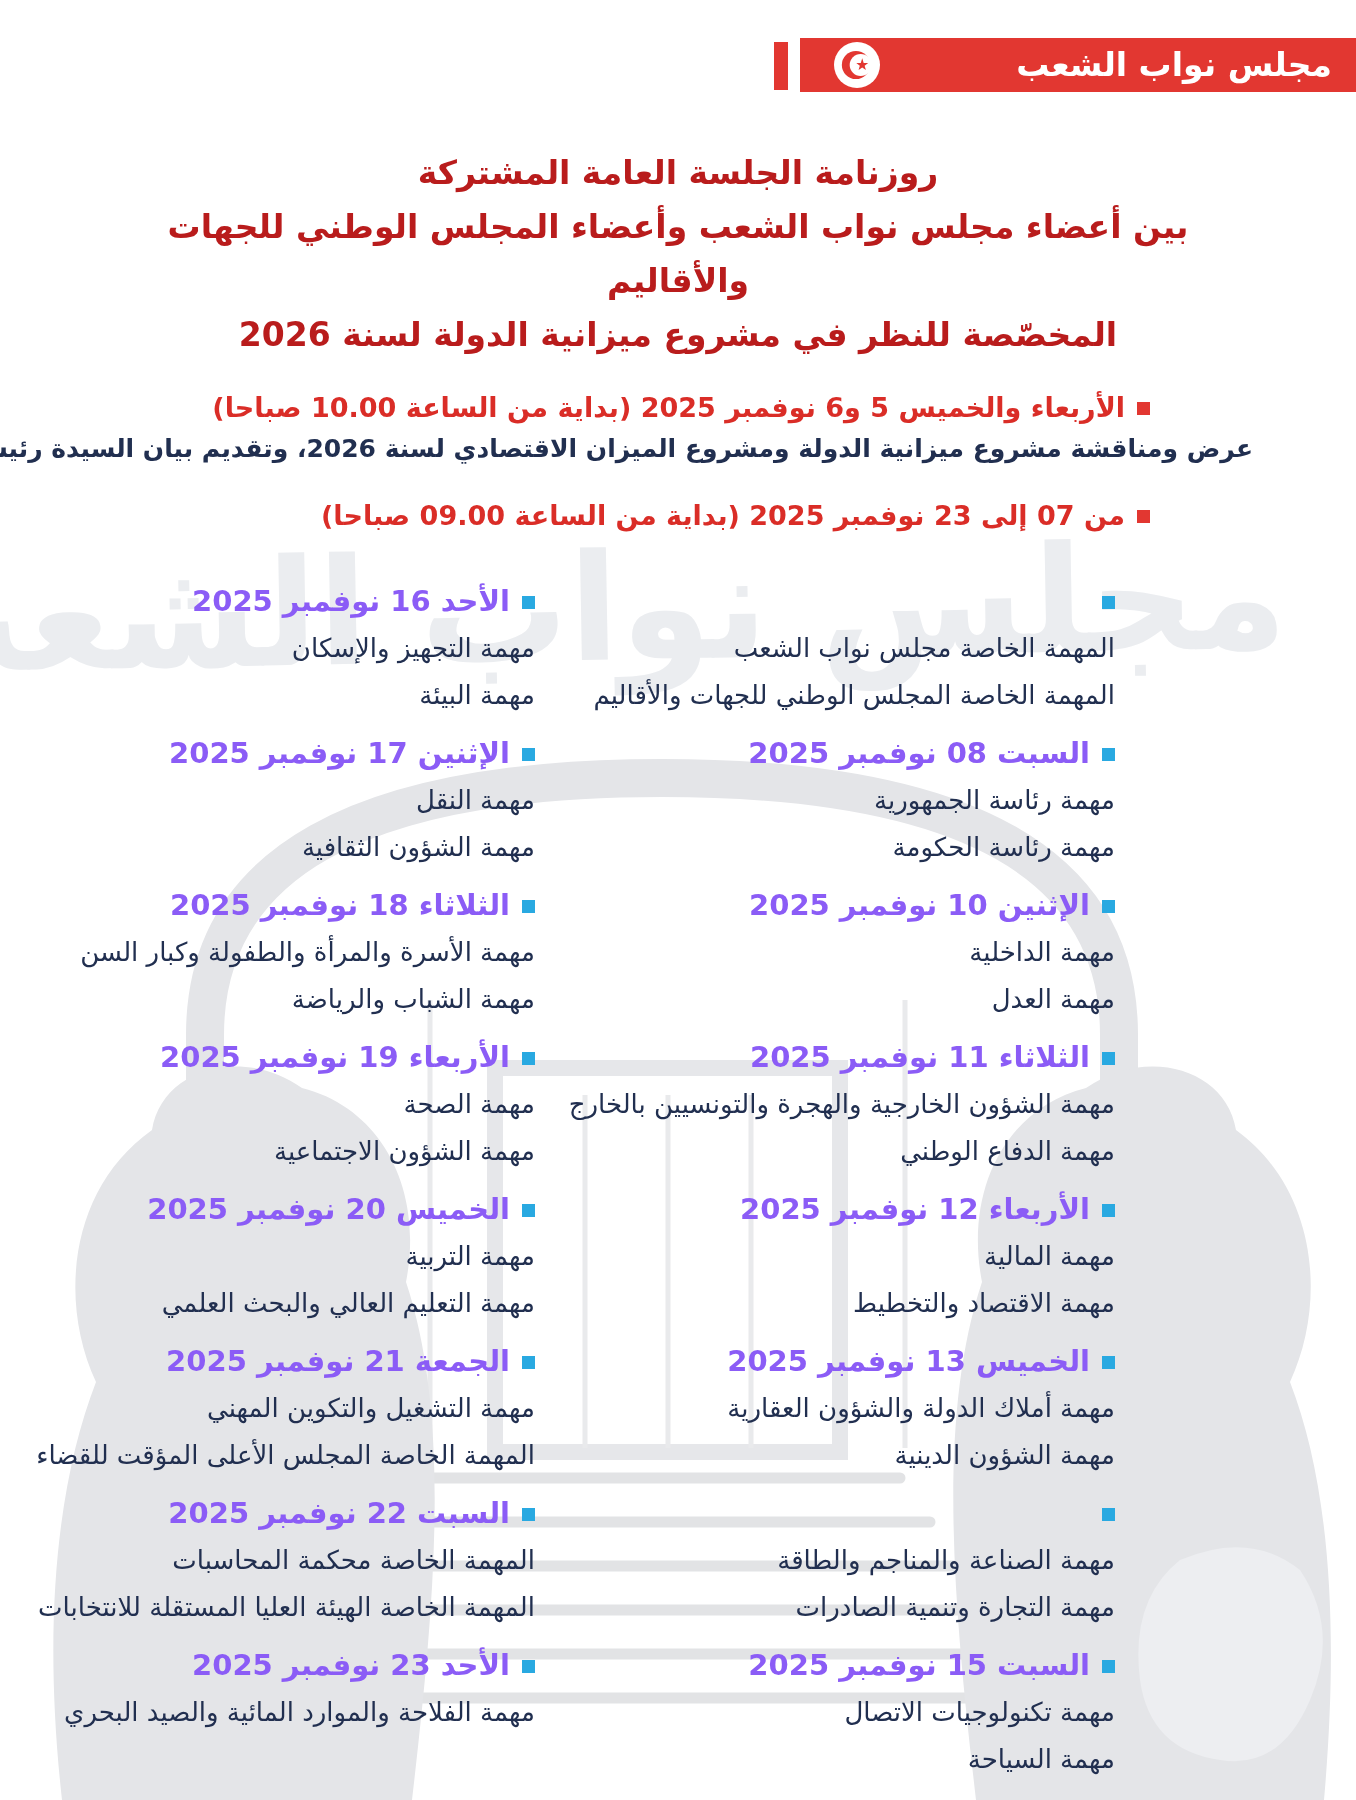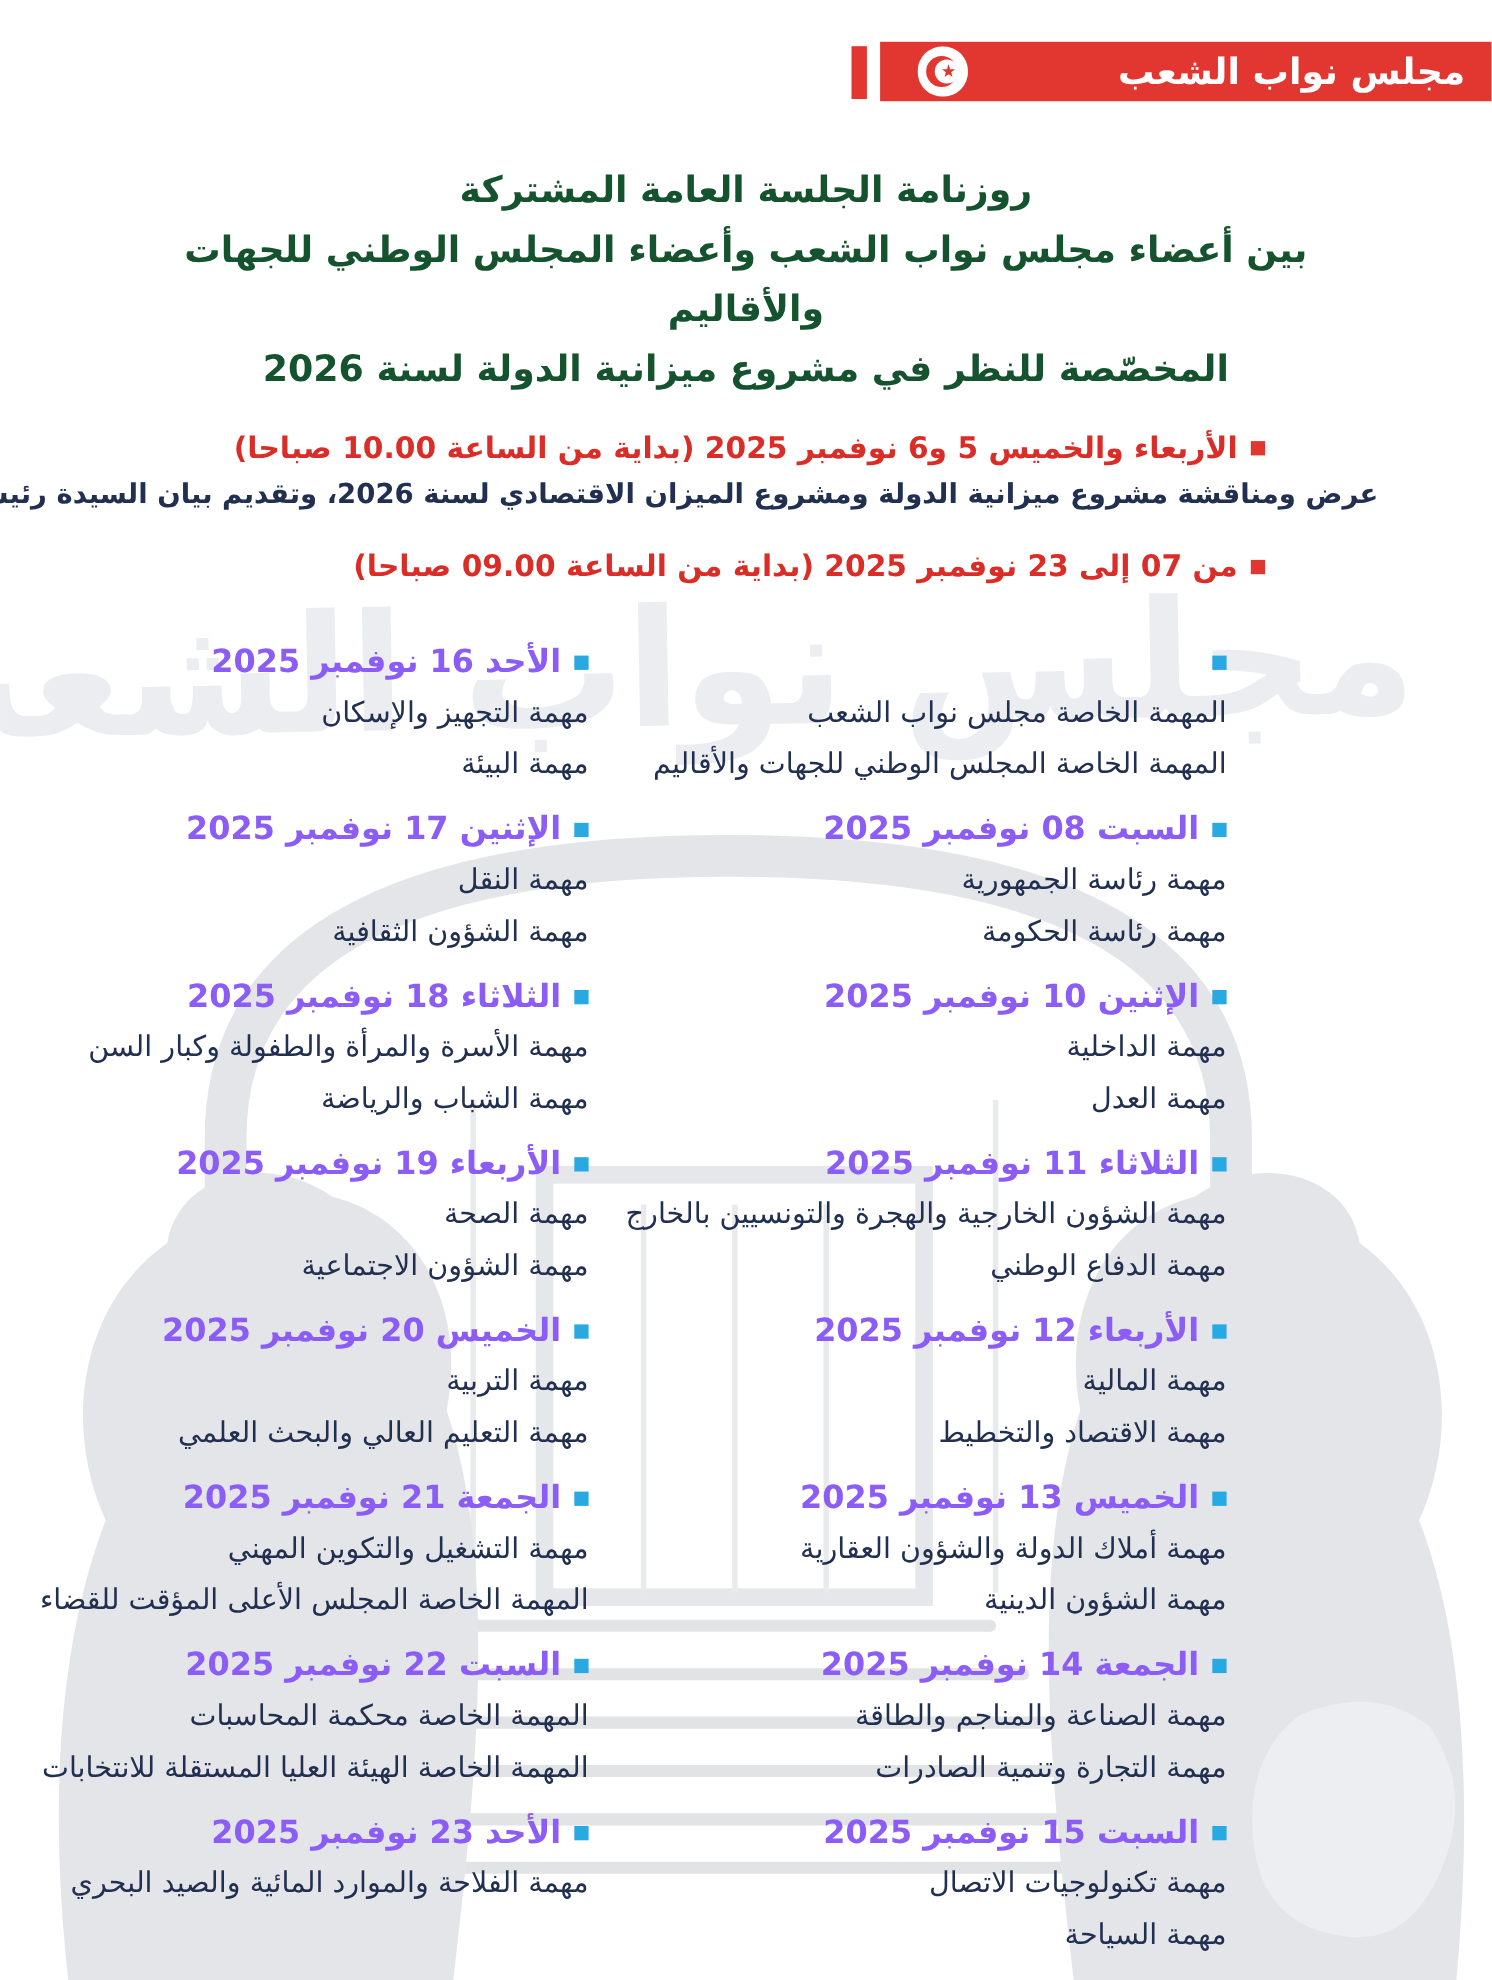--- a/index.html
+++ b/index.html
@@ -26,21 +26,21 @@
     padding:0 24px 0 34px;box-sizing:border-box;
   }
   .header-title{
     color:#ffffff;font-size:33px;font-weight:bold;line-height:54px;white-space:nowrap;
   }
   .flag{width:46px;height:46px;display:block}
 
   
   .doc-title{
     top:146px;right:156px;width:1044px;
-    text-align:center;color:#14532d;font-weight:bold;
+    text-align:center;color:#b91c1c;font-weight:bold;
     font-size:33px;line-height:54px;
   }
 
   
   .session-heading{
     text-align:left;color:#da2d27;font-weight:bold;
     font-size:27px;line-height:36px;white-space:nowrap;
   }
   .session-1{top:390px;right:206px}
   .session-2{top:498px;right:206px}
@@ -166,21 +166,21 @@
     <div class="entry-item">مهمة الاقتصاد والتخطيط</div>
   </div>
 
   <div class="entry">
     <div class="entry-date"><span class="sq sq-blue"></span><span>الخميس 13 نوفمبر 2025</span></div>
     <div class="entry-item">مهمة أملاك الدولة والشؤون العقارية</div>
     <div class="entry-item">مهمة الشؤون الدينية</div>
   </div>
 
   <div class="entry">
-    <div class="entry-date"><span class="sq sq-blue"></span><span>الجمعة 14 نوفمبر 2025</span></div>
+    <div class="entry-date"><span class="sq sq-blue"></span></div>
     <div class="entry-item">مهمة الصناعة والمناجم والطاقة</div>
     <div class="entry-item">مهمة التجارة وتنمية الصادرات</div>
   </div>
 
   <div class="entry">
     <div class="entry-date"><span class="sq sq-blue"></span><span>السبت 15 نوفمبر 2025</span></div>
     <div class="entry-item">مهمة تكنولوجيات الاتصال</div>
     <div class="entry-item">مهمة السياحة</div>
   </div>
 

